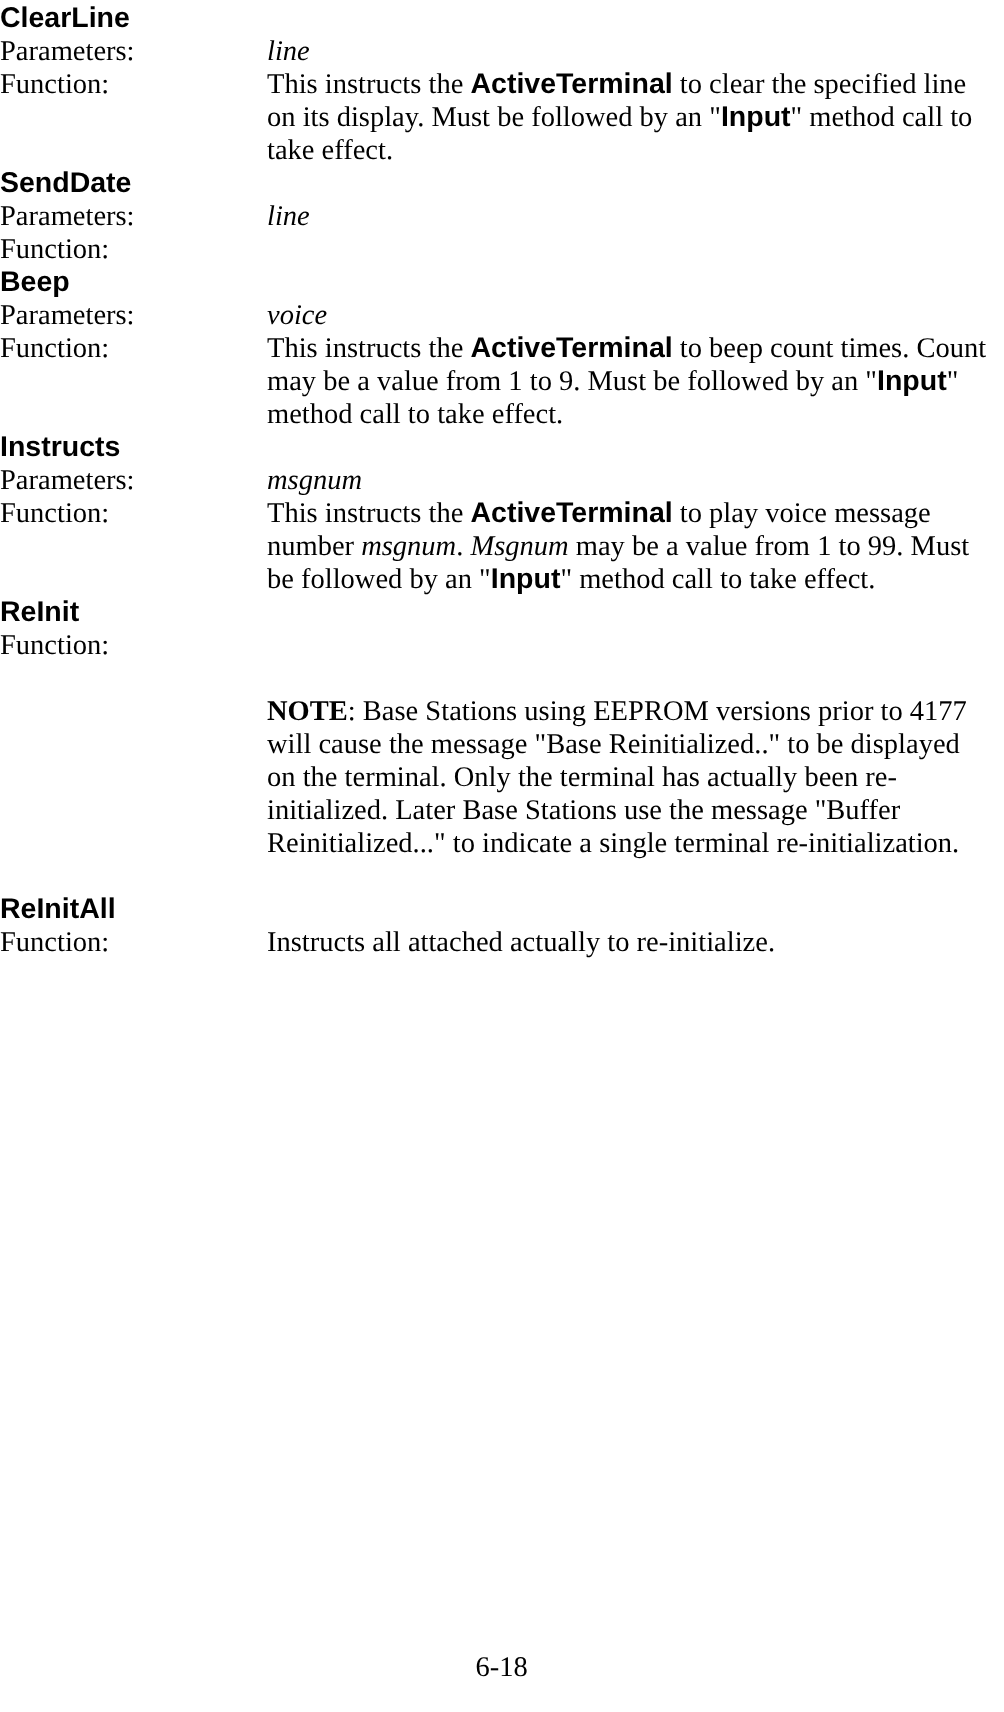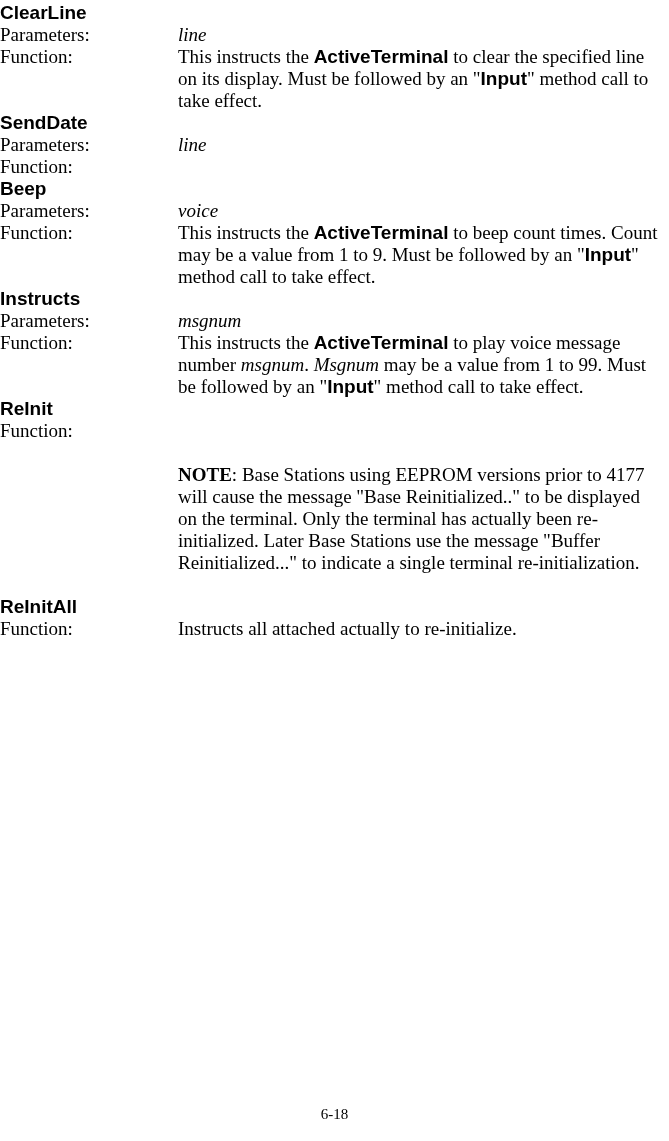--- a/index.html
+++ b/index.html
@@ -41,21 +41,21 @@
     }
     .bold-italic {
       font-weight: bold;
     }
     .page-num {
       position: absolute;
       bottom: 18px;
       left: 0;
       right: 0;
       text-align: center;
-      font-size: 15px;
+      font-size: 19px;
     }
     .spacer {
       height: 22px;
     }
   </style>
 </head>
 <body>
 
 <div class="method-name">ClearLine</div>
 <div class="entry">

